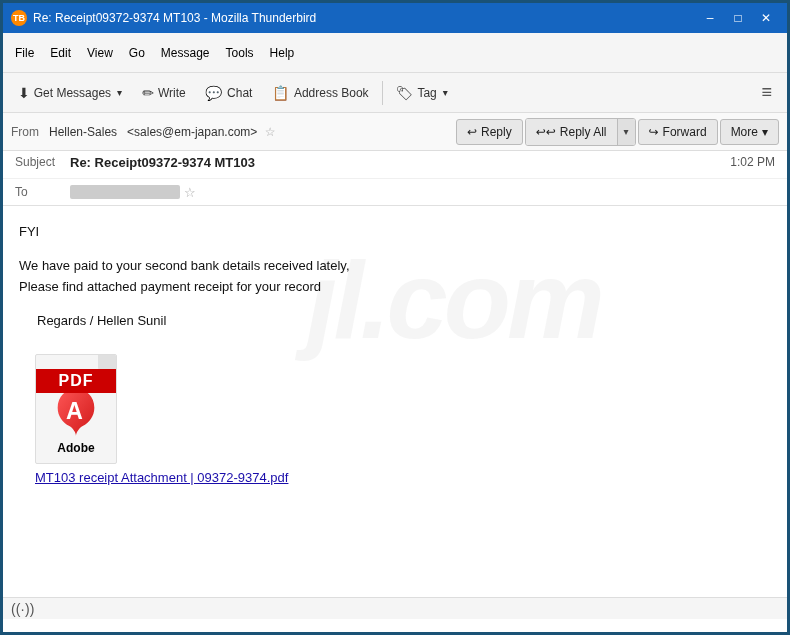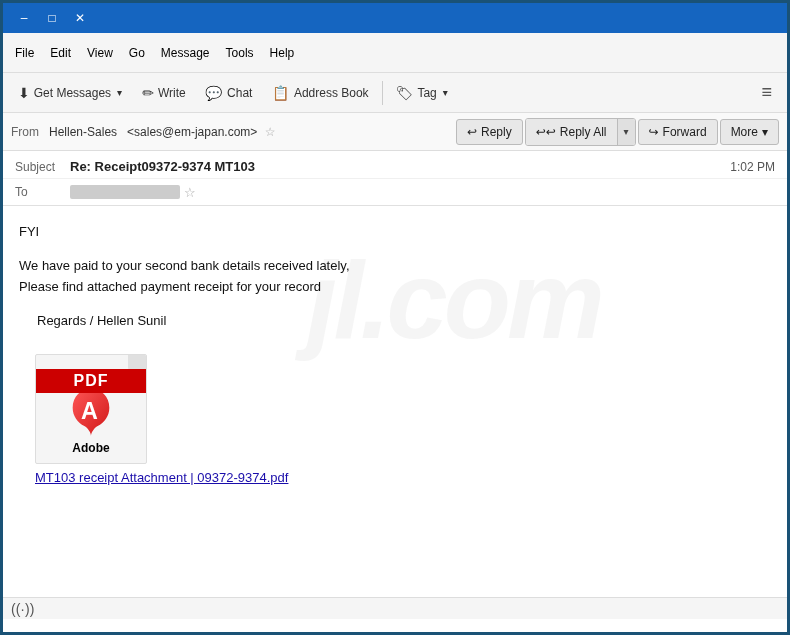--- a/index.html
+++ b/index.html
@@ -176,21 +176,21 @@
       display: flex; align-items: center;
     }
 
     
     .email-header {
       background: #fff;
       border-bottom: 1px solid #e0e0e0;
     }
     .header-row {
       display: flex;
-      align-items: flex-end;
+      align-items: flex-start;
       padding: 4px 12px;
       border-bottom: 1px solid #f0f0f0;
       min-height: 28px;
     }
     .header-label {
       color: #666;
       font-size: 12px;
       width: 55px;
       flex-shrink: 0;
     }
@@ -262,21 +262,21 @@
       z-index: 1;
     }
     .pdf-icon-container {
       display: inline-flex;
       flex-direction: column;
       align-items: center;
       position: relative;
       cursor: pointer;
     }
     .pdf-doc {
-      width: 112px;
+      width: 82px;
       height: 110px;
       background: #f5f5f5;
       border: 1px solid #ddd;
       border-radius: 2px;
       position: relative;
       display: flex;
       flex-direction: column;
       align-items: center;
       justify-content: flex-end;
       padding-bottom: 8px;
@@ -341,20 +341,26 @@
     }
     .wifi-icon {
       font-size: 14px;
       margin-right: 4px;
     }
   </style>
 </head>
 <body>
 
 <div class="title-bar">
+  <div class="title-bar-left">
+    <div class="title-icon">
+      <span>TB</span>
+    </div>
+    <span>Re: Receipt09372-9374 MT103 - Mozilla Thunderbird</span>
+  </div>
   <div class="title-bar-controls">
     <button class="title-btn">–</button>
     <button class="title-btn">□</button>
     <button class="title-btn close">✕</button>
   </div>
 </div>
 
 <div class="menu-bar">
   <span class="menu-item">File</span>
   <span class="menu-item">Edit</span>

